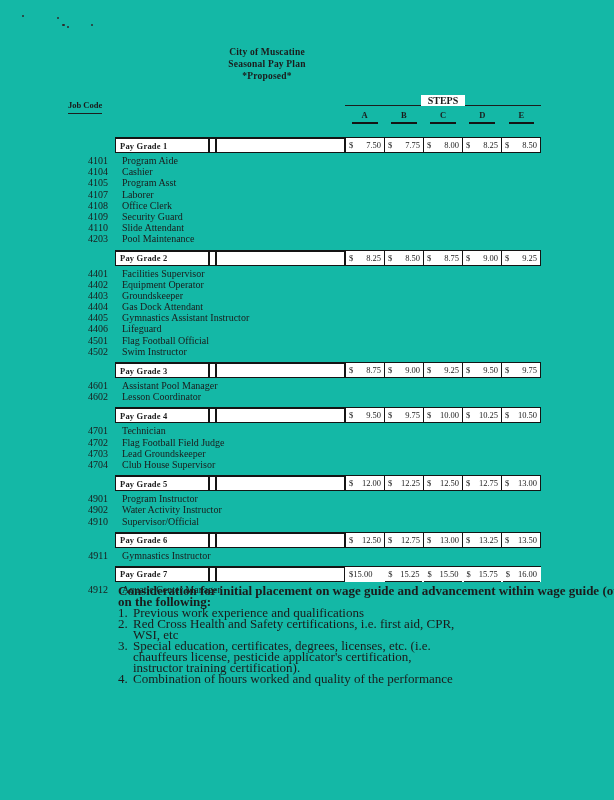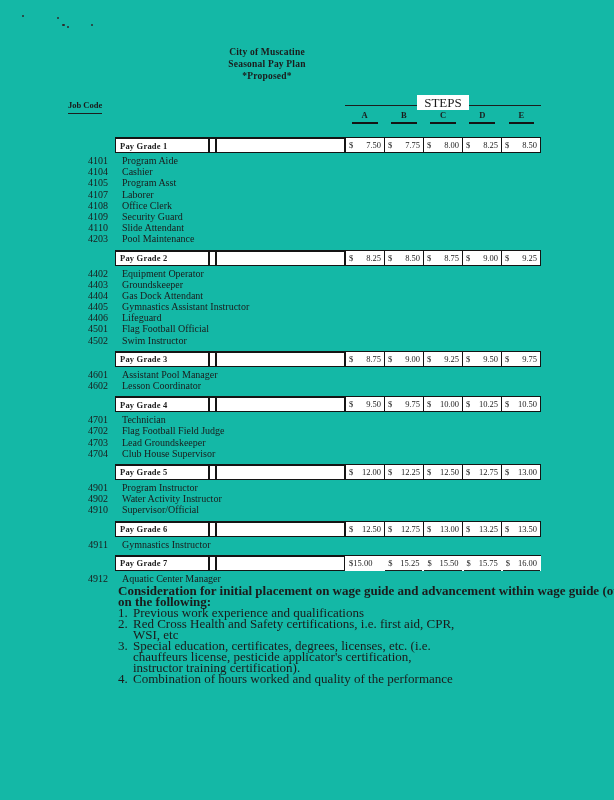--- a/index.html
+++ b/index.html
@@ -14,21 +14,21 @@
 
   
   .title-block{
     position:absolute;top:46px;left:0;width:534px;text-align:center;
     font-weight:bold;font-size:9.5px;line-height:12px;letter-spacing:.2px;
   }
 
   
   .steps-banner{
     position:absolute;top:95px;left:345px;width:196px;height:13px;
-    text-align:center;font-weight:normal;font-size:13px;
+    text-align:center;font-weight:bold;font-size:10px;
   }
   .steps-rule{position:absolute;left:0;right:0;bottom:2px;border-bottom:1.4px solid #1d1d1d;}
   .steps-word{position:relative;z-index:1;background:#fff;padding:0 7px;}
 
   
   .col-letters{position:absolute;top:110px;left:345px;width:196px;display:flex;}
   .col-letters .letter{flex:1;display:flex;justify-content:center;}
   .col-letters .letter b{
     font-weight:bold;font-size:8.5px;border-bottom:2px solid #141414;
     padding:0 10px 1px;line-height:11px;
@@ -214,20 +214,24 @@
               <span>9.00</span>
             </div>
             <div class="rate-cell">
               <span>$</span>
               <span>9.25</span>
             </div>
           </div>
     </div>
     <div class="jobs">
           <div class="job-row">
+            <span class="job-code">4401</span>
+            <span class="job-title">Facilities Supervisor</span>
+          </div>
+          <div class="job-row">
             <span class="job-code">4402</span>
             <span class="job-title">Equipment Operator</span>
           </div>
           <div class="job-row">
             <span class="job-code">4403</span>
             <span class="job-title">Groundskeeper</span>
           </div>
           <div class="job-row">
             <span class="job-code">4404</span>
             <span class="job-title">Gas Dock Attendant</span>

